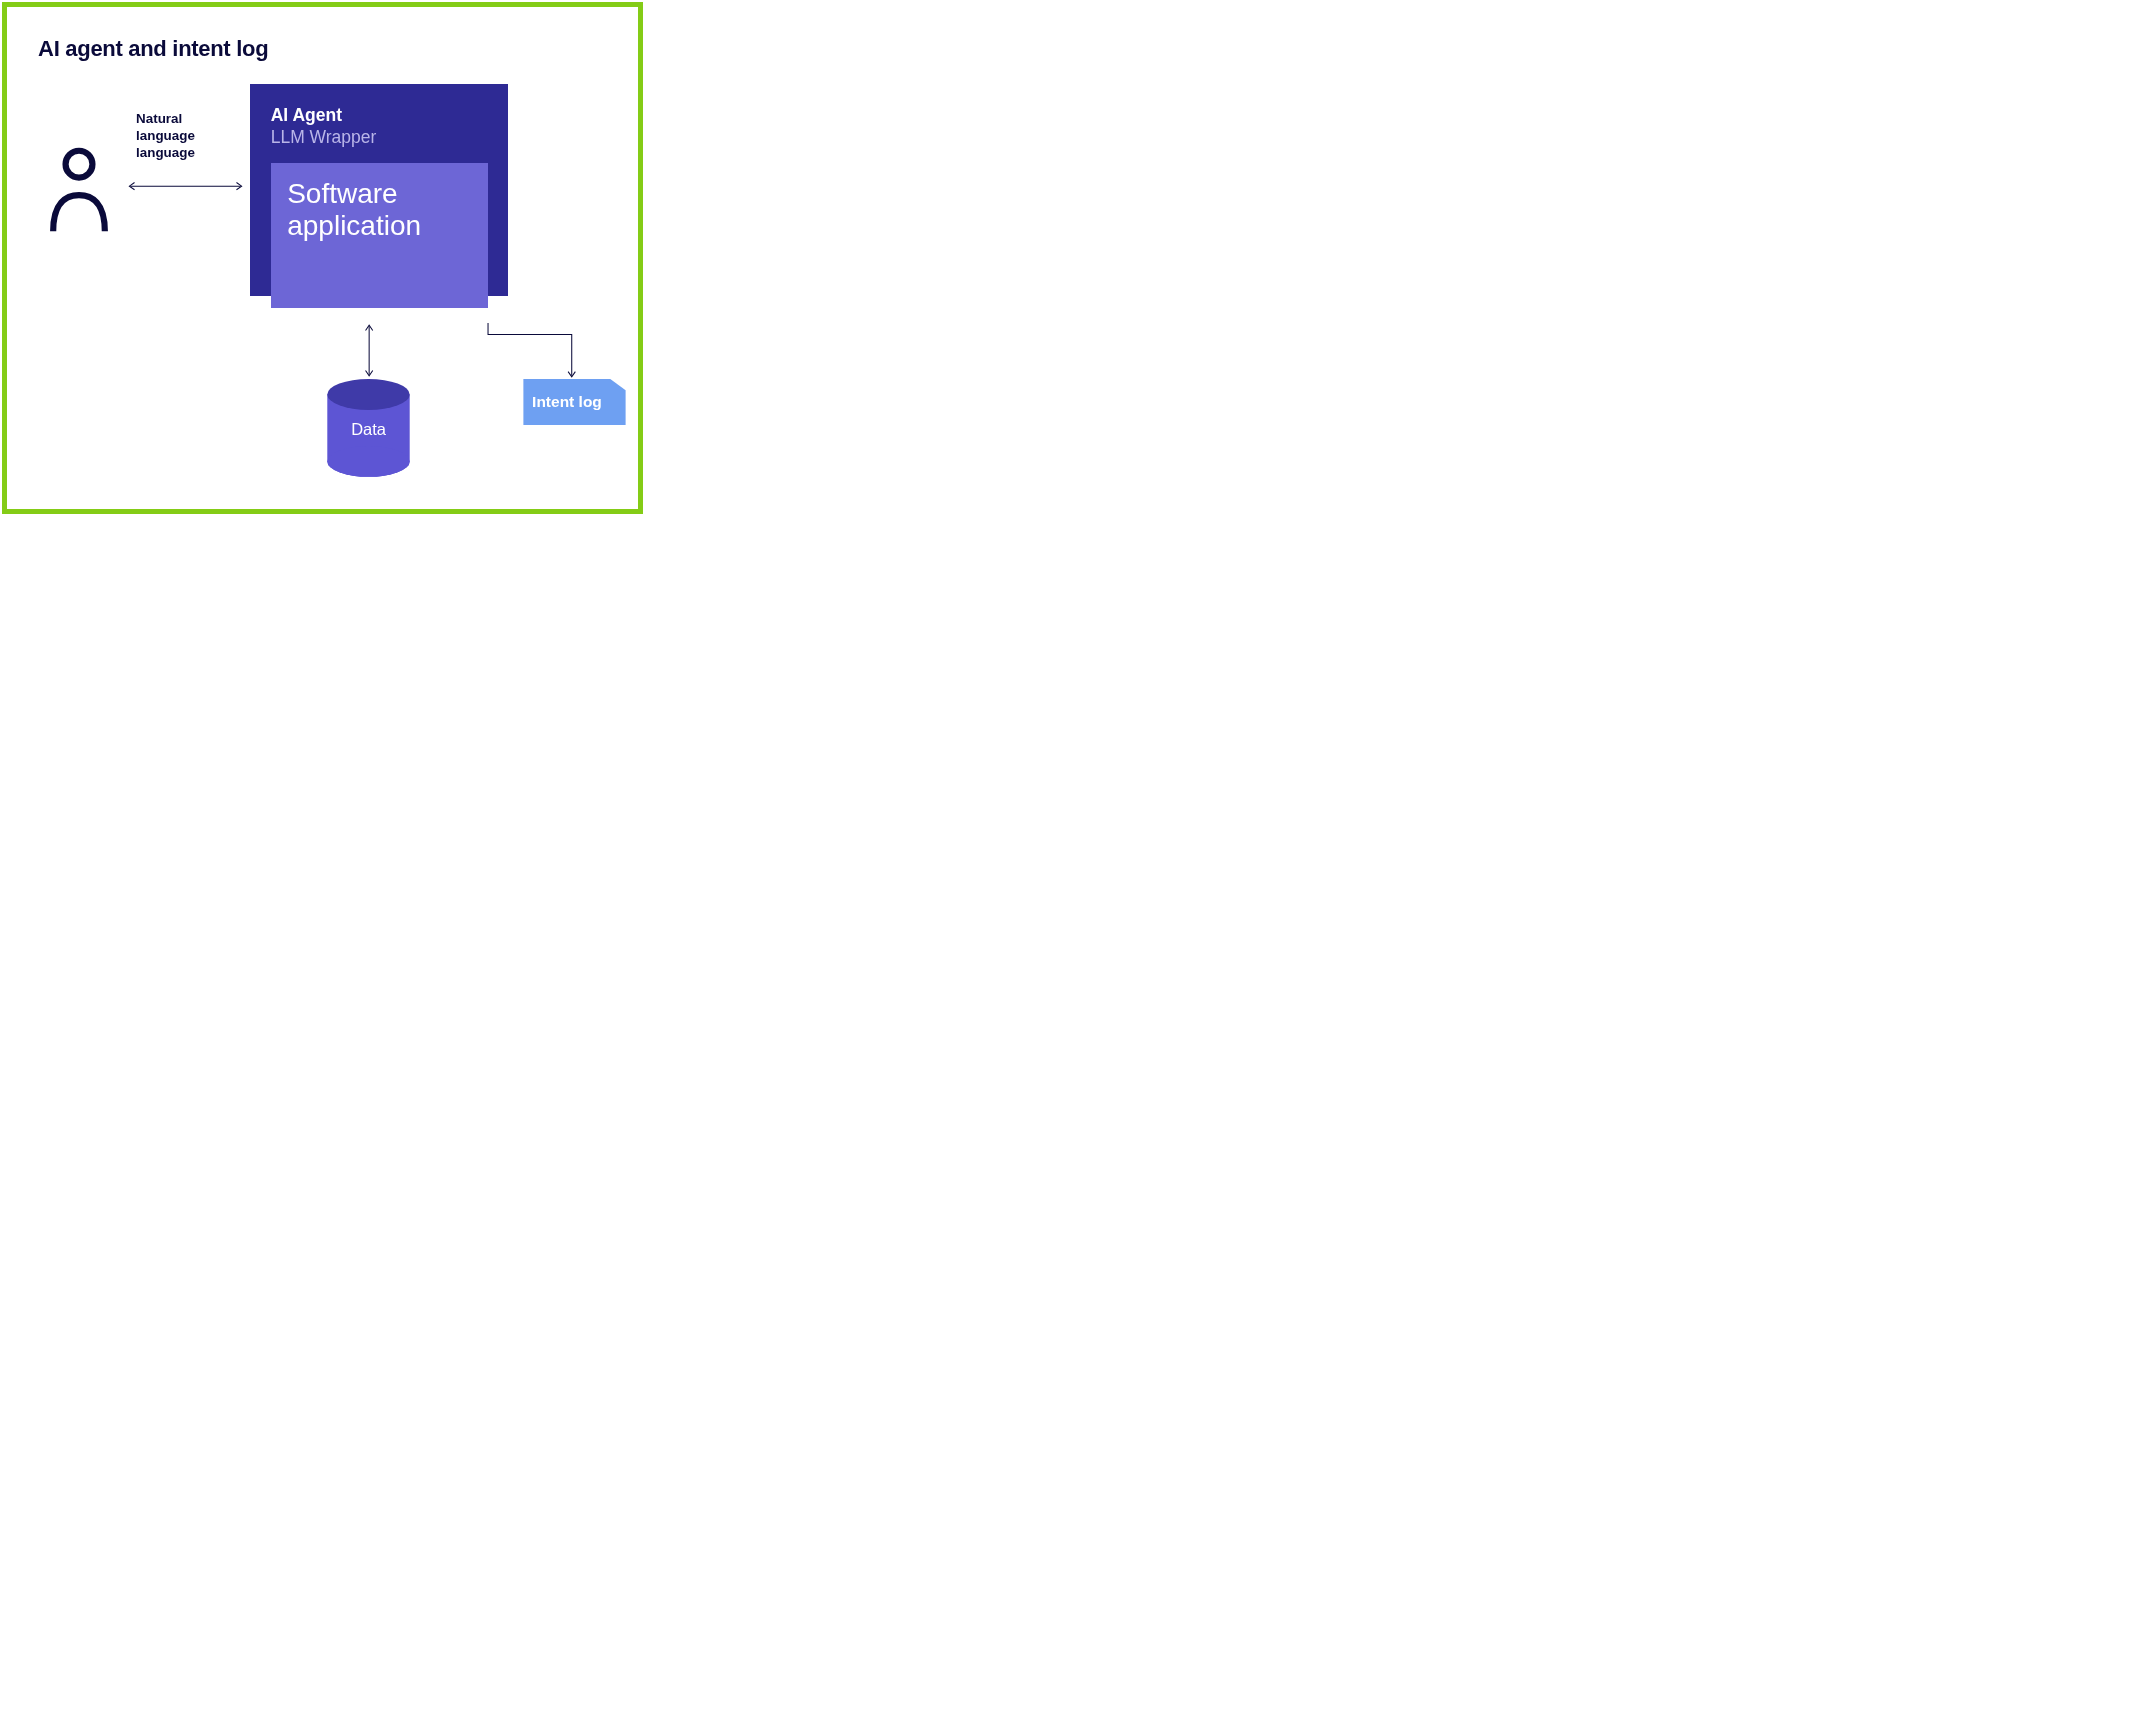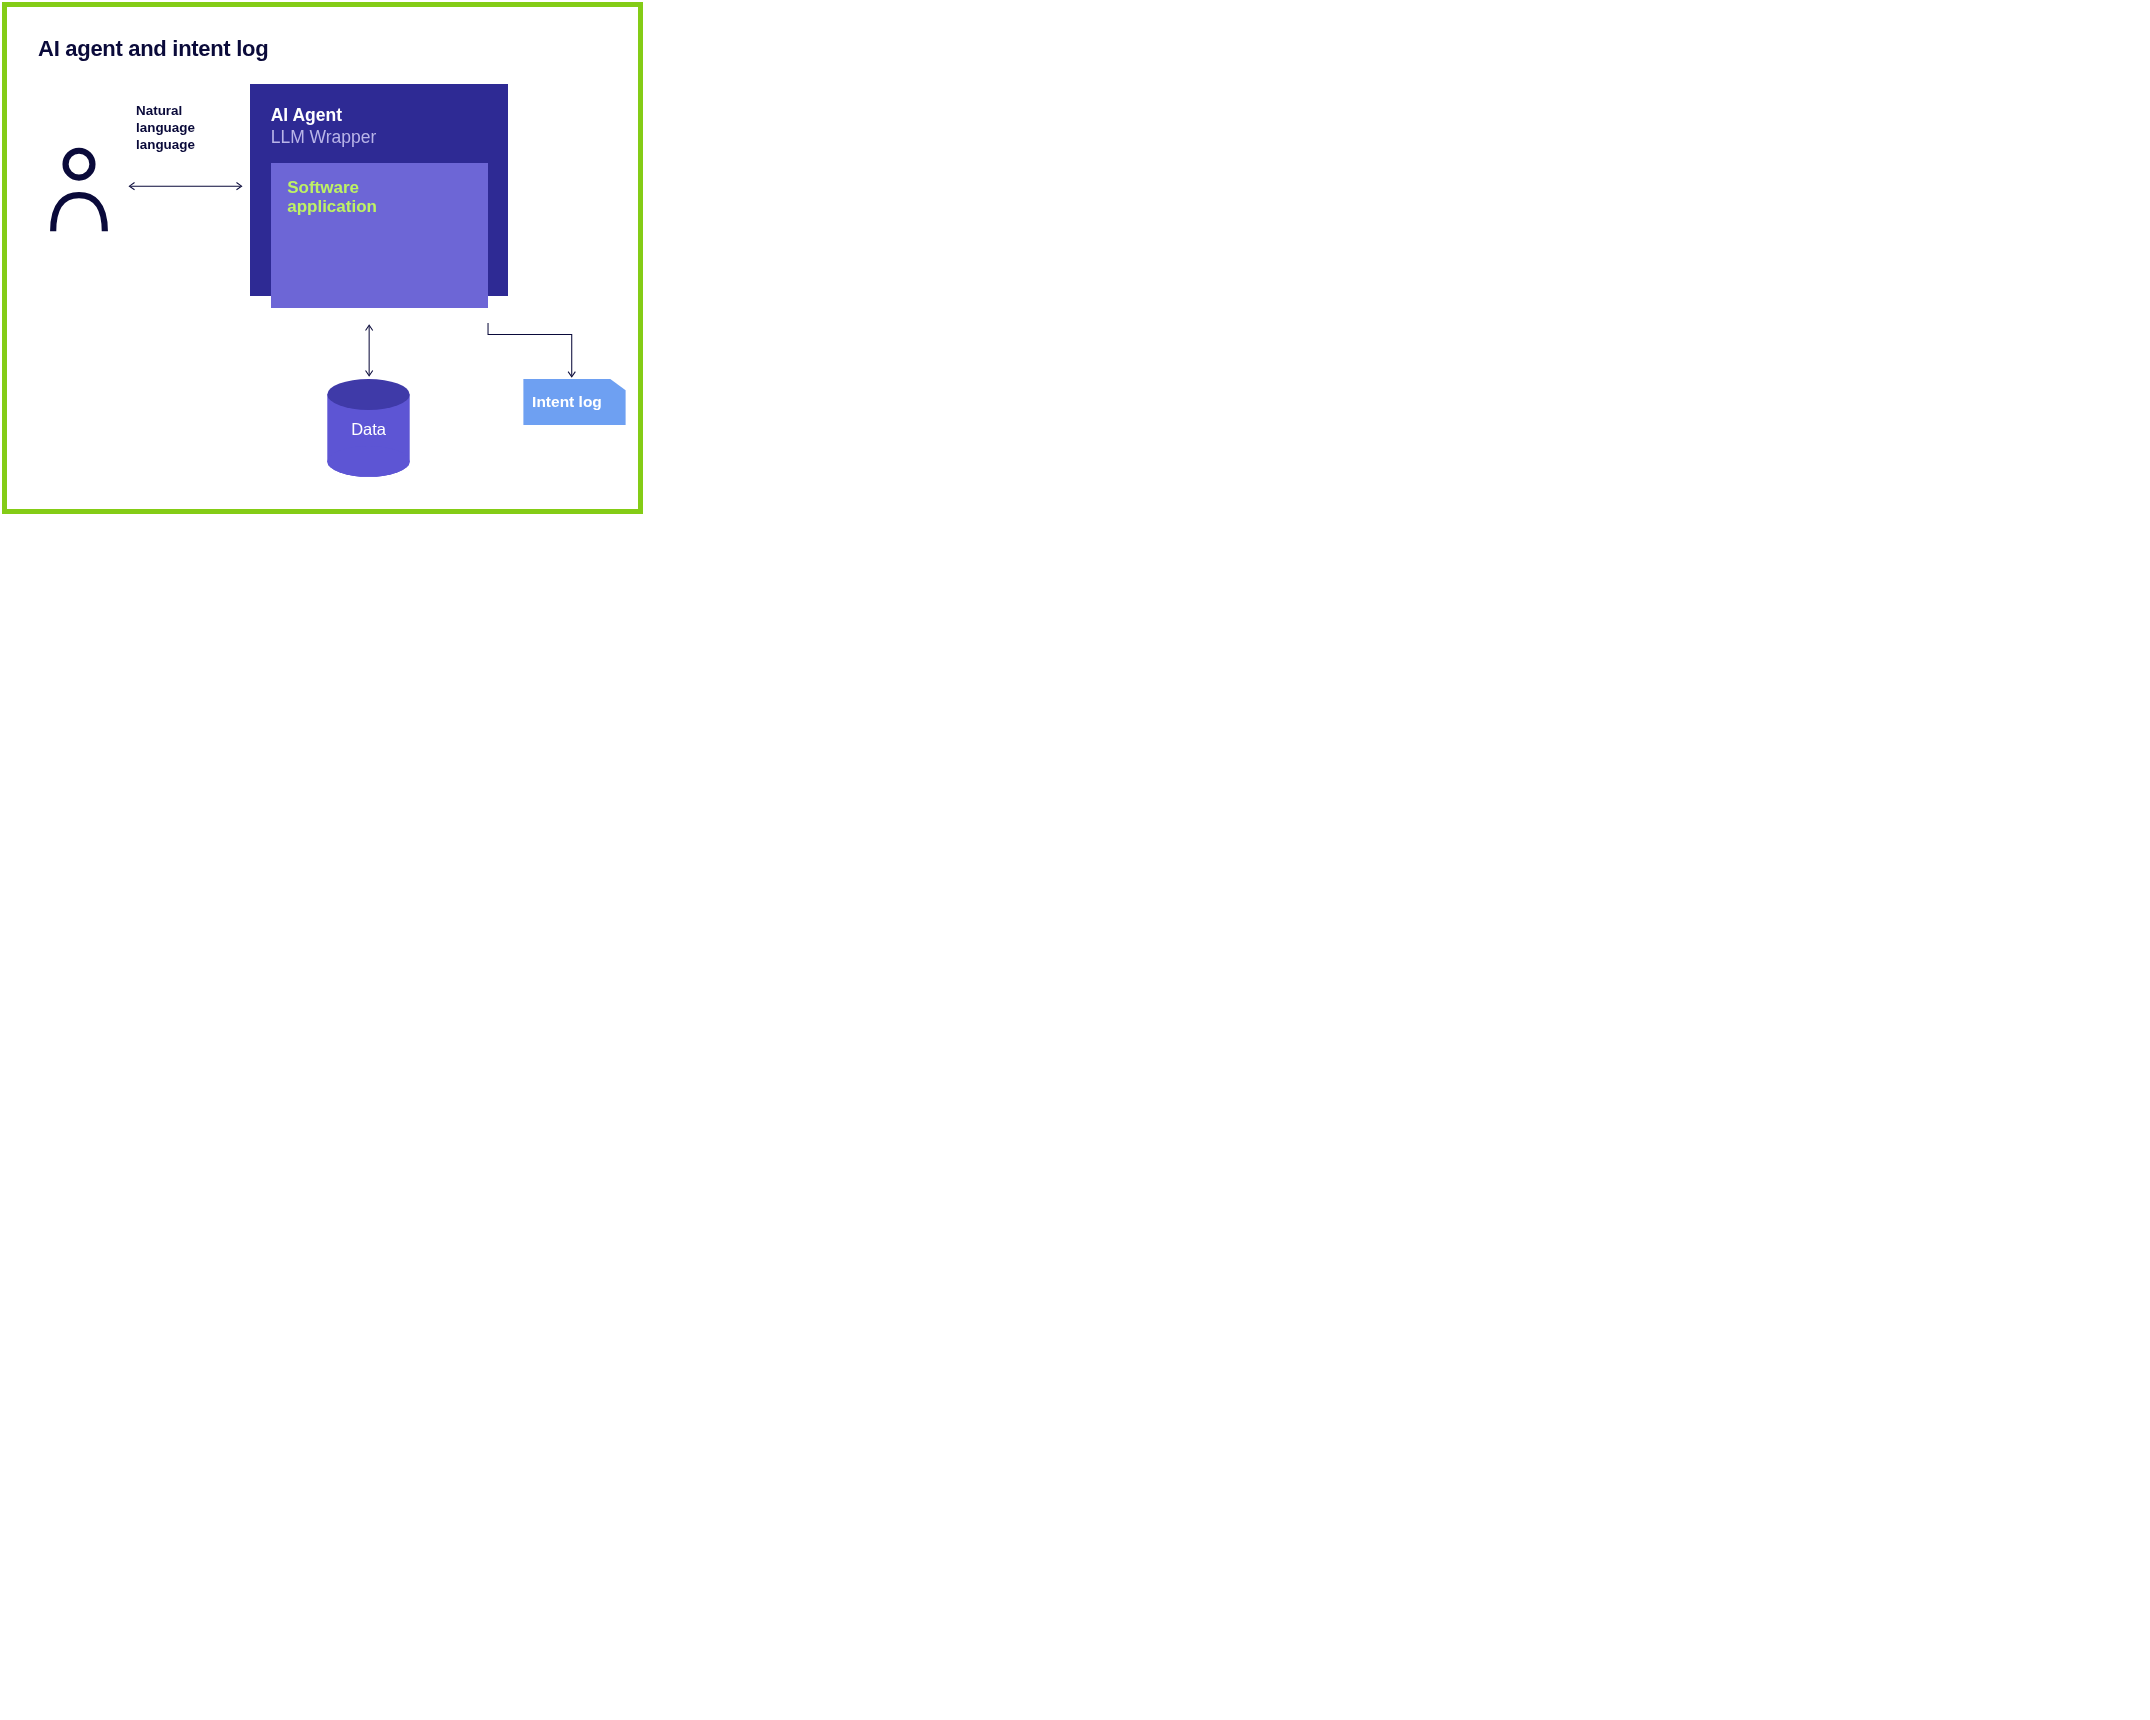--- a/index.html
+++ b/index.html
@@ -26,21 +26,21 @@
       letter-spacing: -0.3px;
     }
     .user-icon {
       position: absolute;
       left: 41px;
       top: 139px;
     }
     .dialogue-label {
       position: absolute;
       left: 129px;
-      top: 96px;
+      top: 104px;
       font-size: 13.4px;
       font-weight: 600;
       color: #0a0a3a;
       line-height: 1.25;
     }
     .arrow-nl {
       position: absolute;
       left: 119px;
       top: 174px;
     }
@@ -56,23 +56,23 @@
     .agent-title { font-size: 17.5px; font-weight: 700; color: #fff; }
     .agent-sub   { font-size: 17.5px; font-weight: 400; color: #b9b5e8; margin-top: 1px; }
     .software-box {
       margin-top: 15.5px;
       width: 217px;
       height: 145px;
       background: #6d66d6;
       padding: 14.5px 16.5px;
     }
     .software-text {
-      font-size: 17px;
-      font-weight: 700;
-      color: #bef264;
+      font-size: 28px;
+      font-weight: 400;
+      color: #ffffff;
       line-height: 1.15;
     }
     .arrow-data {
       position: absolute;
       left: 357px;
       top: 315px;
     }
     .data-cyl {
       position: absolute;
       left: 315px;

